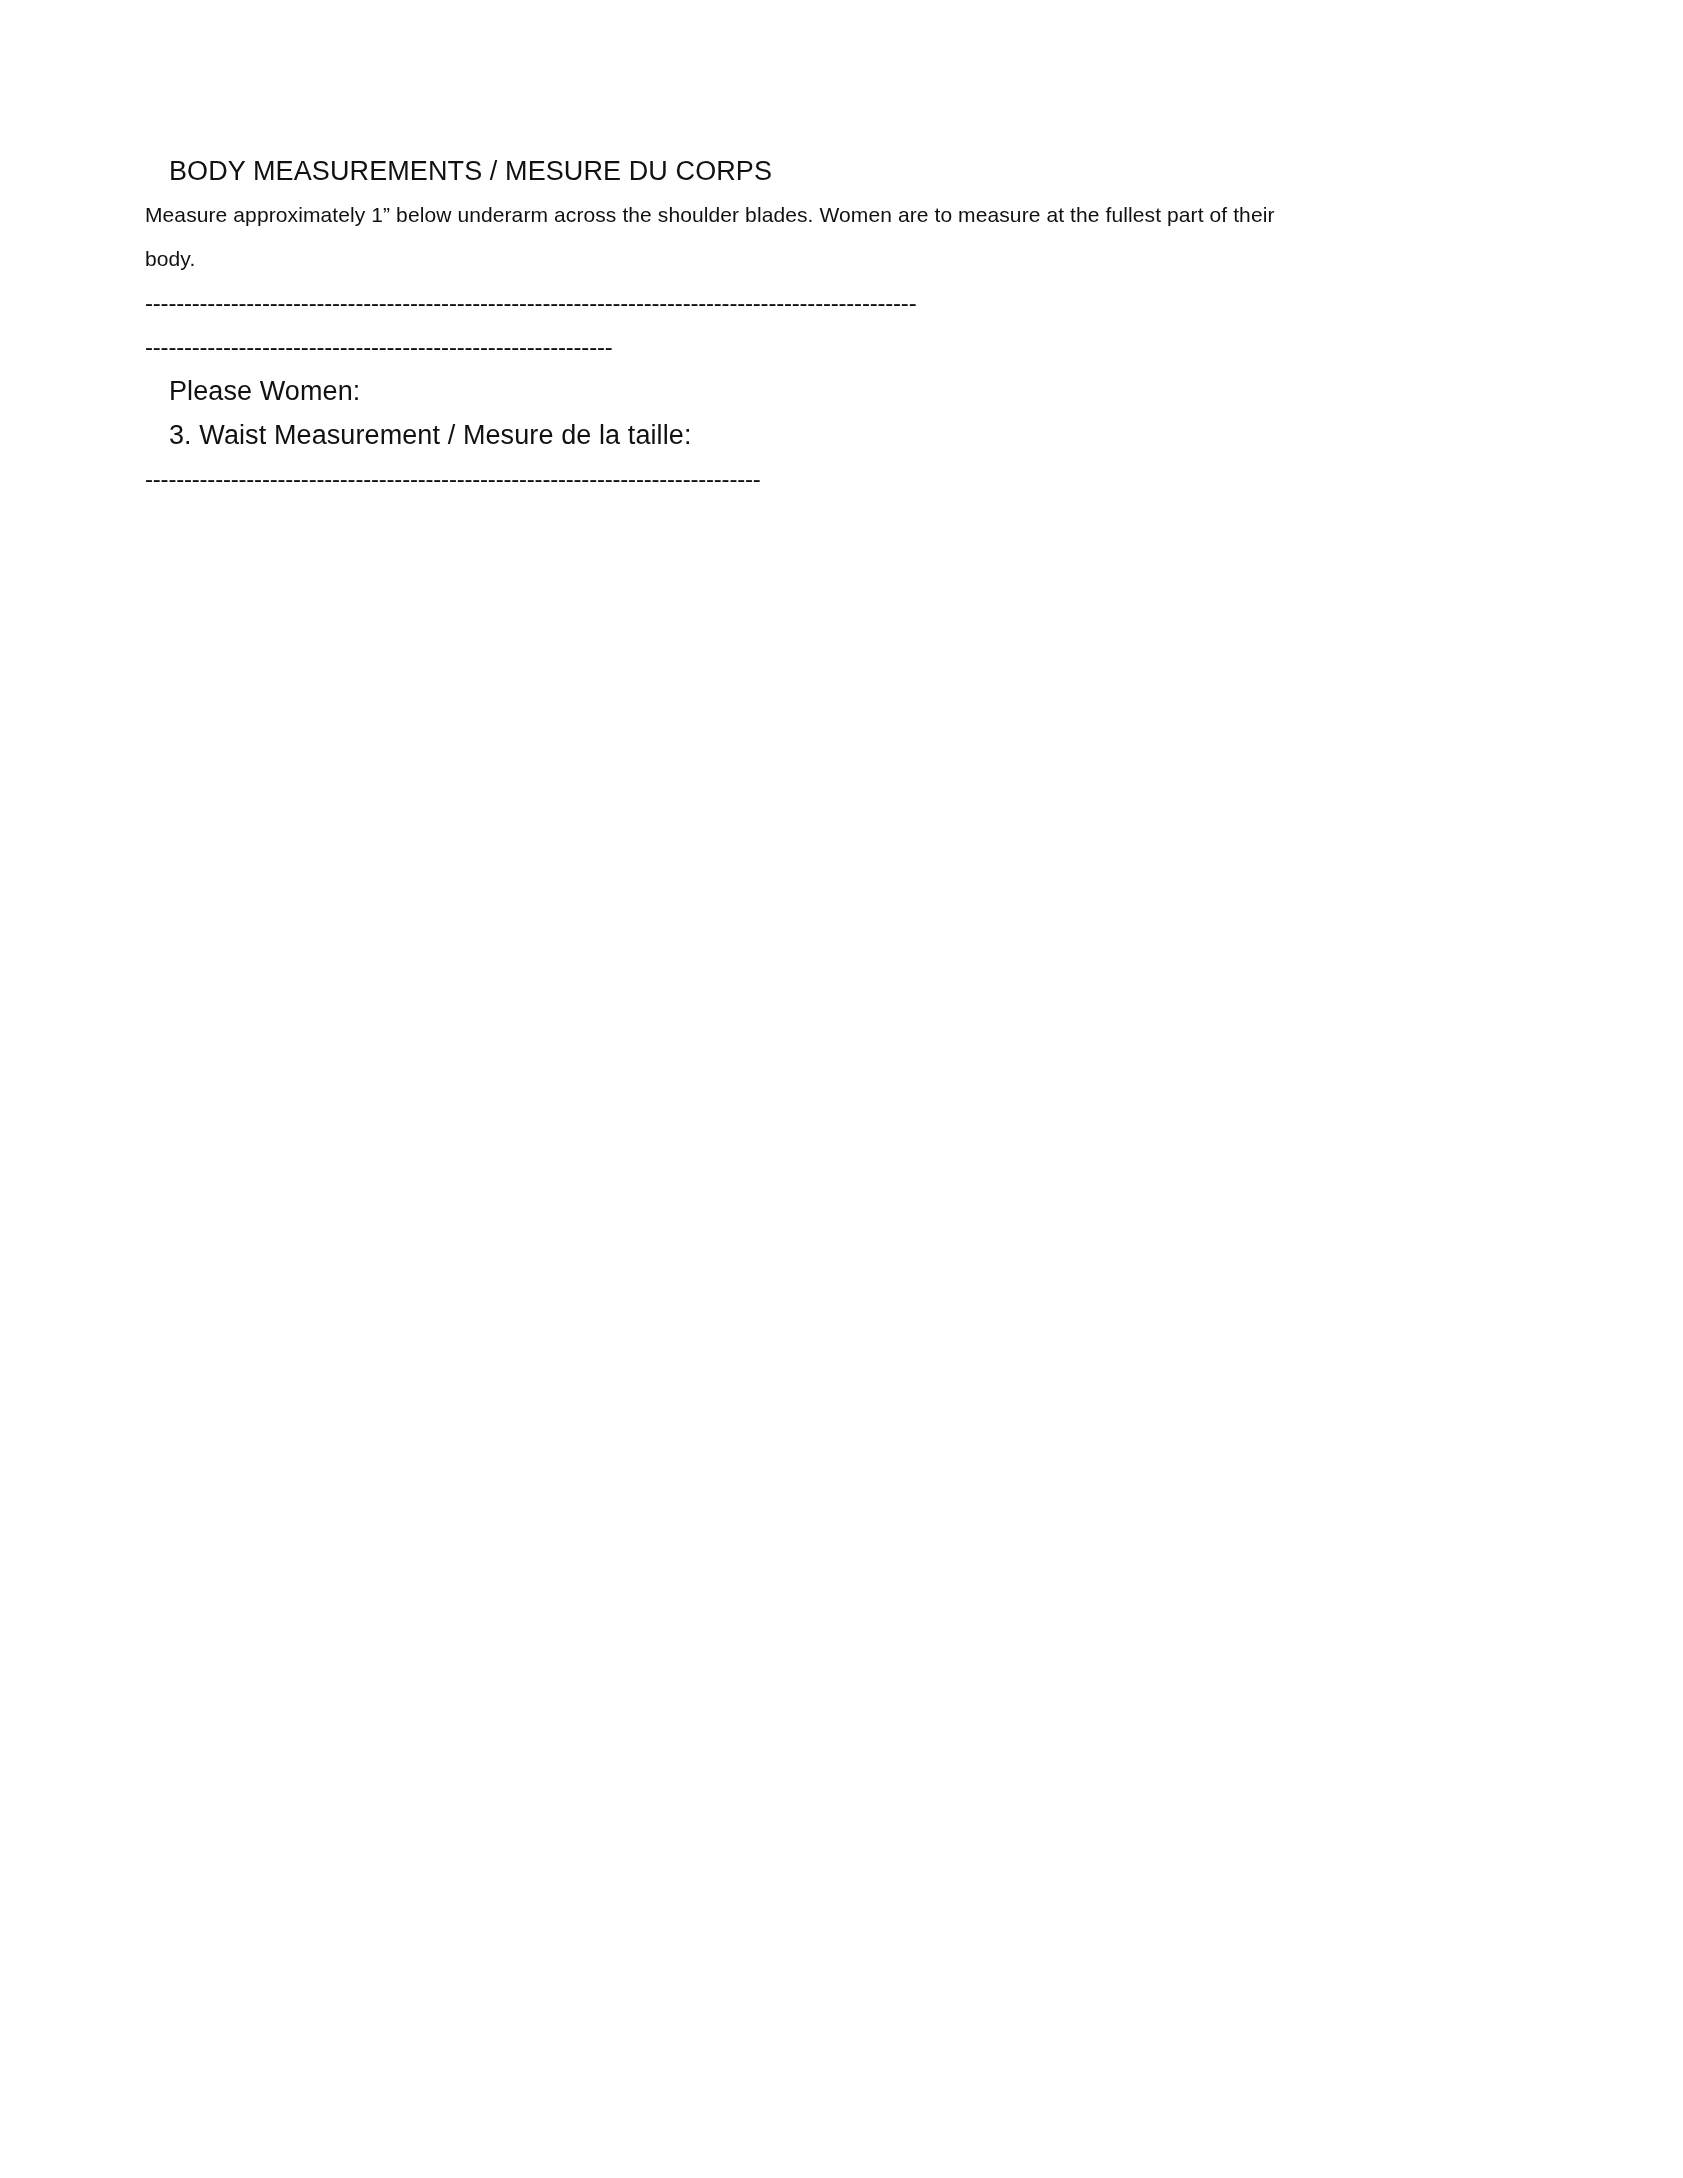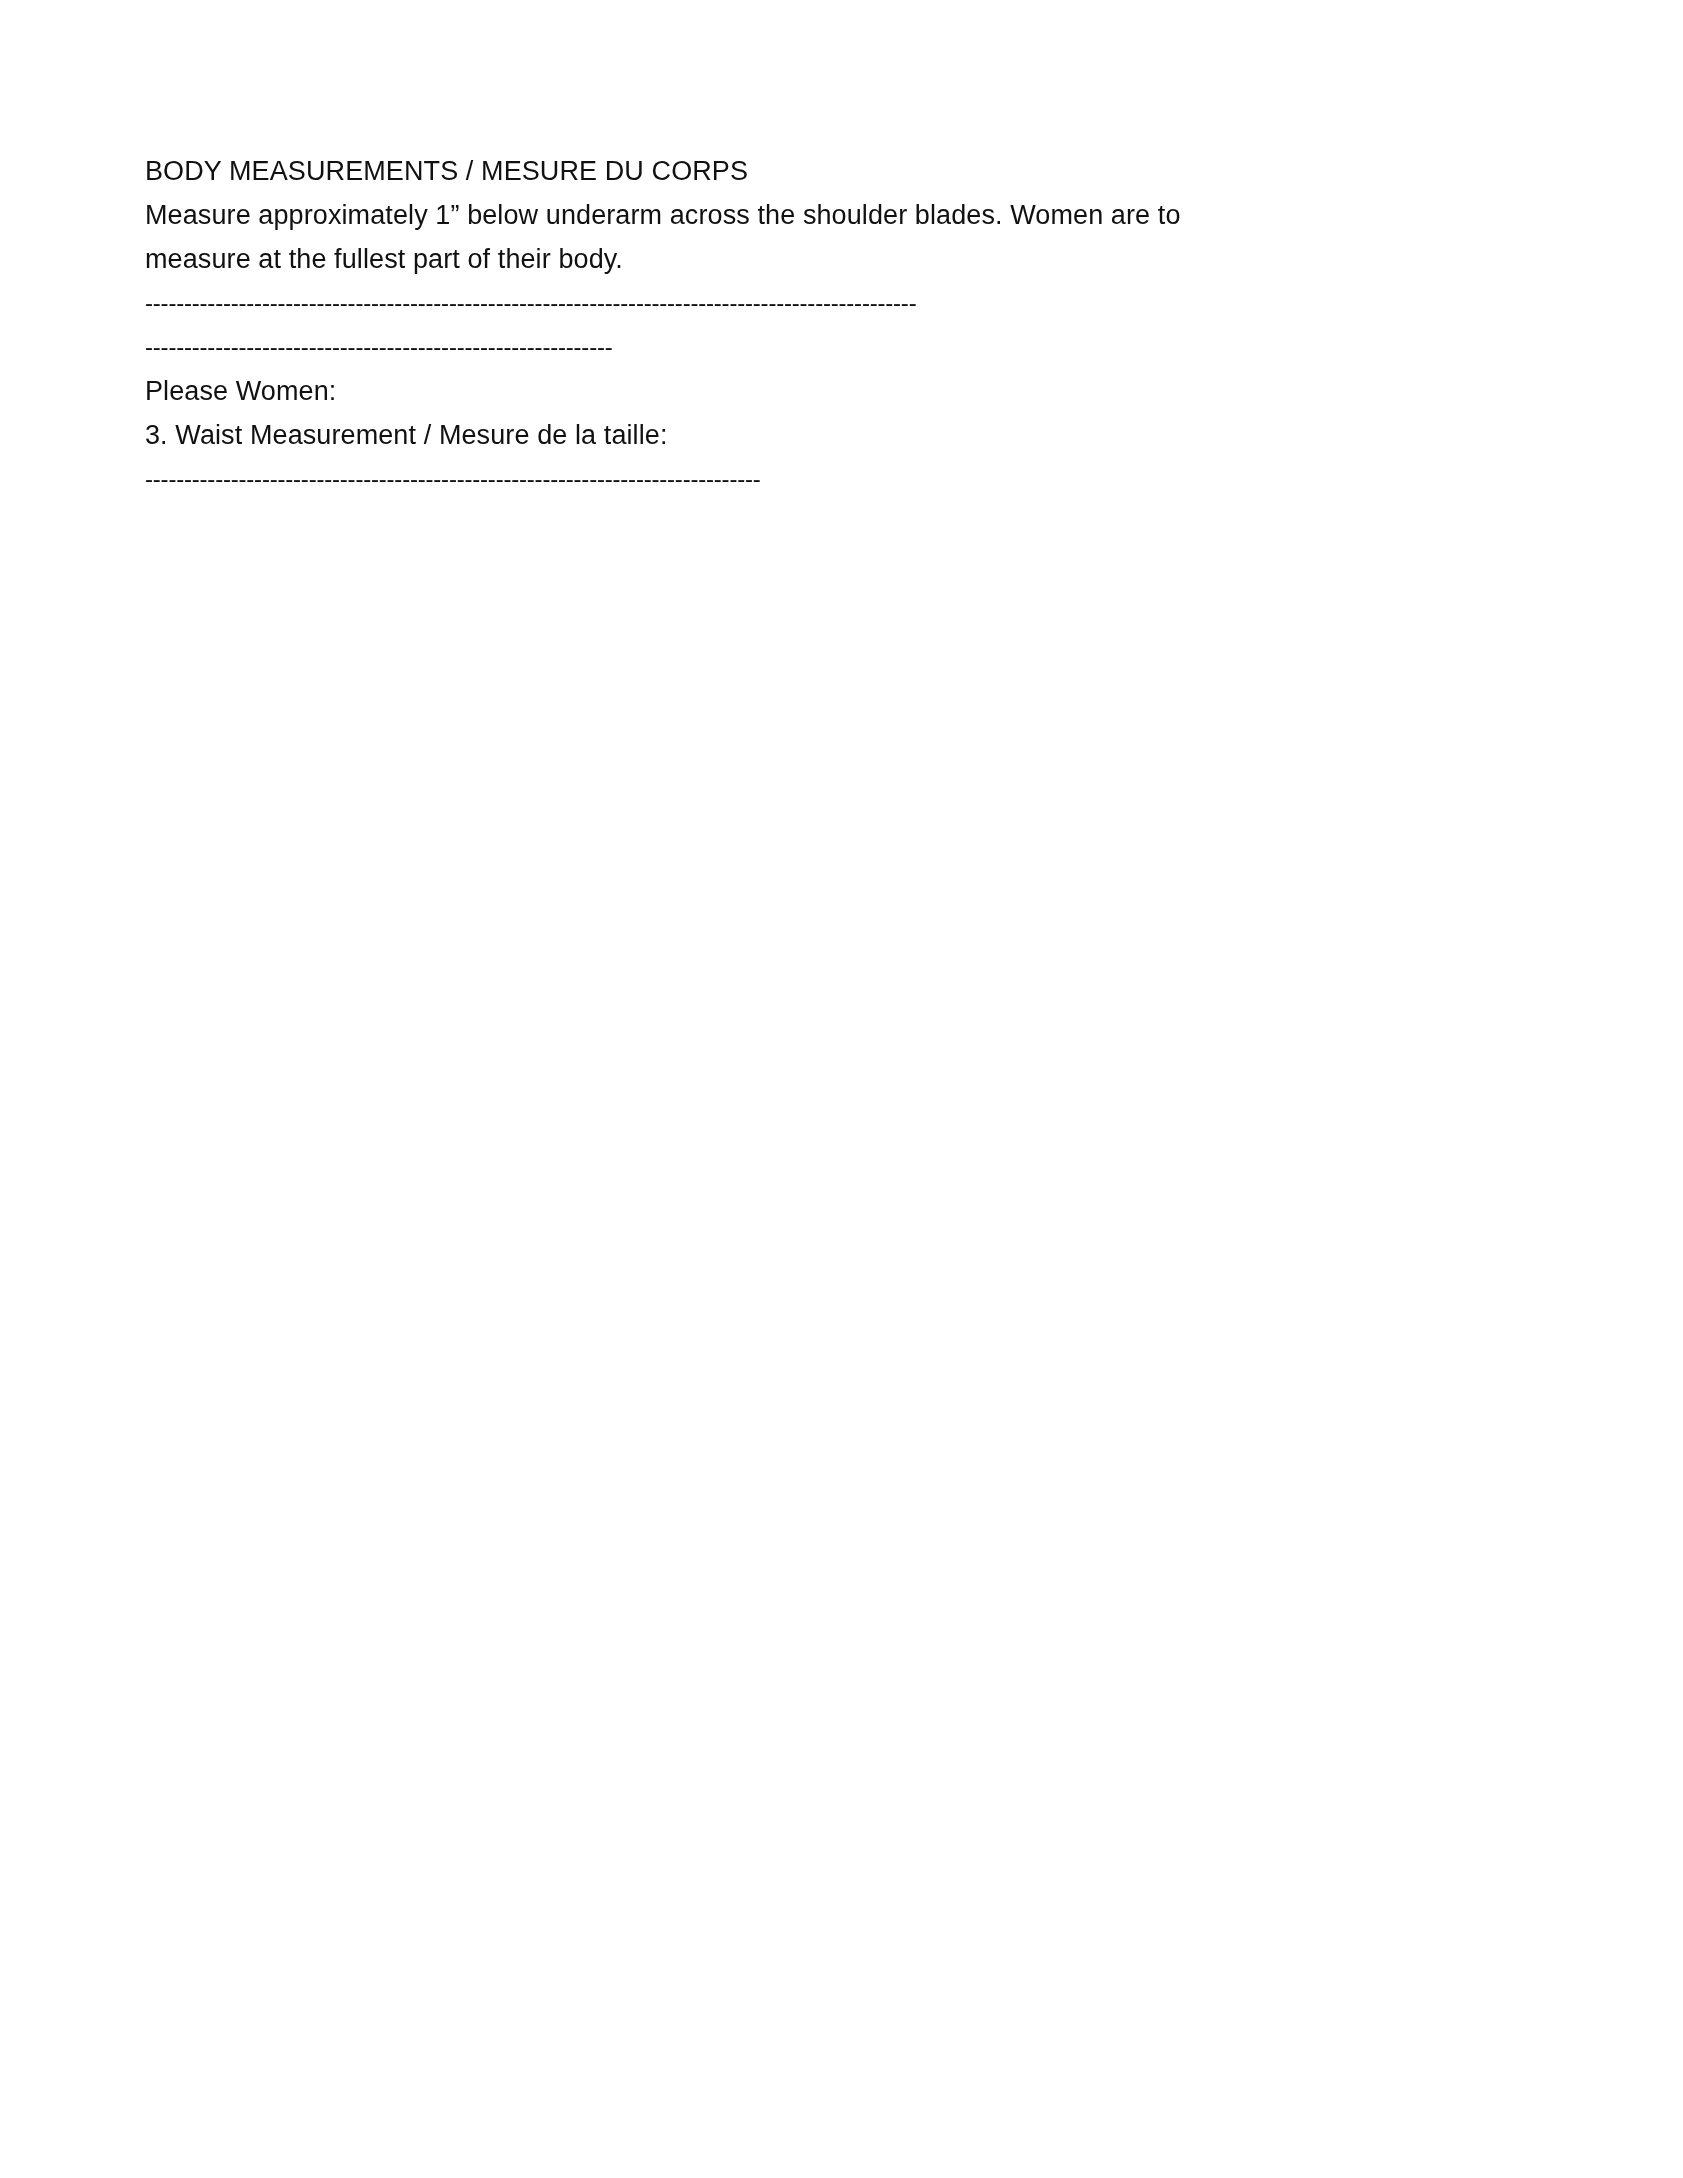--- a/index.html
+++ b/index.html
@@ -26,23 +26,24 @@
     left: 145px;
     top: 149px;
     width: 1148px;
   }
   .line {
     font-size: 27px;
     line-height: 44px;
     color: #111111;
     letter-spacing: 0.1px;
     white-space: pre-wrap;
+    margin-left: 24px;
   }
   .para {
-    font-size: 27px;
+    font-size: 21px;
     line-height: 44px;
     color: #111111;
     letter-spacing: 0.1px;
   }
   .divider {
     font-size: 24px;
     line-height: 44px;
     color: #111111;
     letter-spacing: -0.2px;
     white-space: nowrap;

